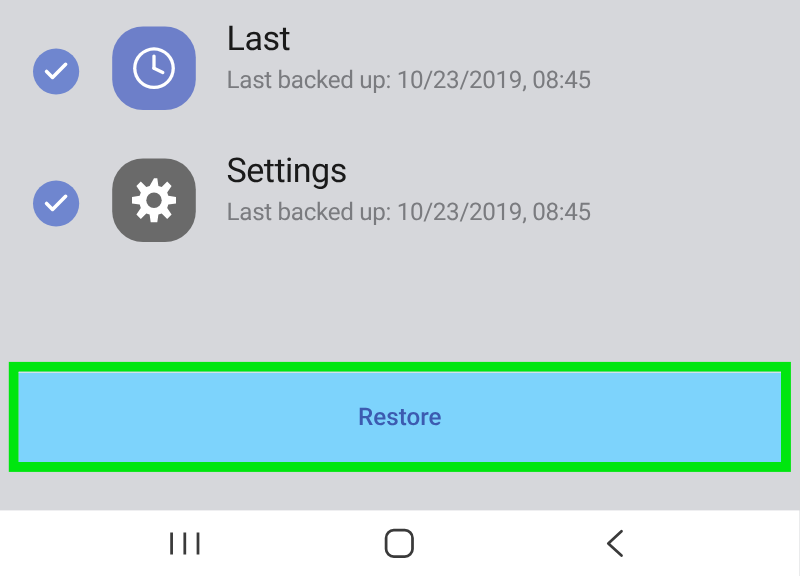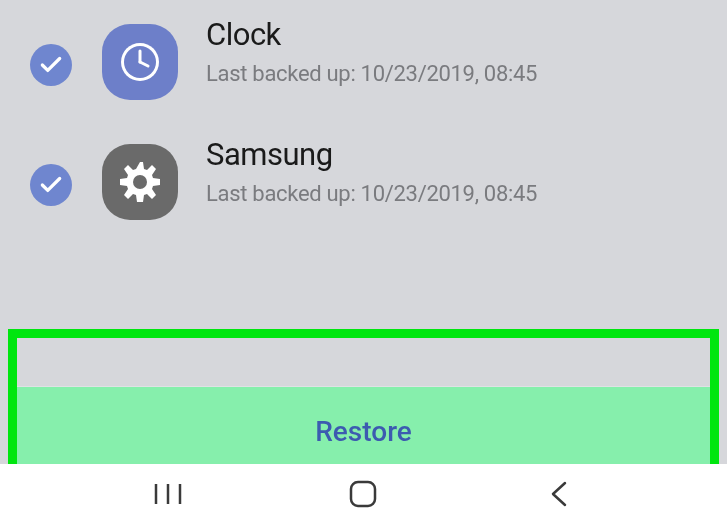--- a/index.html
+++ b/index.html
@@ -70,29 +70,28 @@
     letter-spacing: -0.3px;
   }
   .restore-wrap {
     position: absolute;
     left: 8px;
     right: 8px;
     top: 329px;
     border: 9px solid #00e60f;
   }
   .restore-btn {
-    background: #86efac;
+    background: #7dd3fc;
     text-align: center;
     padding: 28px 0;
-    font-size: 28px;
+    font-size: 22px;
     color: #3c5bb0;
     font-weight: 500;
     cursor: pointer;
     border-top: 1px solid #e0e1e5;
-    margin-top: 48px;
   }
   .navbar {
     position: absolute;
     left: 0;
     right: 0;
     bottom: 0;
     height: 60px;
     background: #fff;
     display: flex;
     align-items: center;
@@ -122,42 +121,42 @@
     </div>
     <div class="app-icon clock-icon">
       <svg viewBox="0 0 48 48">
         <circle cx="24" cy="24" r="19" fill="#fff"></circle>
         <circle cx="24" cy="24" r="16" fill="#6d7fc9"></circle>
         <line x1="24" y1="24" x2="24" y2="13" stroke="#fff" stroke-width="3" stroke-linecap="round"></line>
         <line x1="24" y1="24" x2="32" y2="28" stroke="#fff" stroke-width="3" stroke-linecap="round"></line>
       </svg>
     </div>
     <div class="text-block">
-      <div class="title">Clock</div>
+      <div class="title">Last</div>
       <div class="subtitle">Last backed up: 10/23/2019, 08:45</div>
     </div>
   </div>
 
   <div class="item">
     <div class="checkbox">
       <svg viewBox="0 0 24 24">
         <path d="M4 12 L9 17 L20 6" stroke="#fff" stroke-width="3" fill="none" stroke-linecap="round" stroke-linejoin="round"></path>
       </svg>
     </div>
     <div class="app-icon settings-icon">
       <svg viewBox="0 0 48 48">
         <g fill="#fff">
           <circle cx="24" cy="24" r="7" fill="#6a6a6a"></circle>
           <path d="M24 4 L27 4 L28 11 L31 12 L36 7 L40 11 L36 17 L37 20 L44 21 L44 27 L37 28 L36 31 L40 37 L36 41 L31 36 L28 37 L27 44 L21 44 L20 37 L17 36 L12 41 L8 37 L12 31 L11 28 L4 27 L4 21 L11 20 L12 17 L8 11 L12 7 L17 12 L20 11 Z" fill="#fff"></path>
           <circle cx="24" cy="24" r="7" fill="#6a6a6a"></circle>
         </g>
       </svg>
     </div>
     <div class="text-block">
-      <div class="title">Samsung</div>
+      <div class="title">Settings</div>
       <div class="subtitle">Last backed up: 10/23/2019, 08:45</div>
     </div>
   </div>
 
 </div>
 
 <div class="restore-wrap">
   <div class="restore-btn">Restore</div>
 </div>
 

